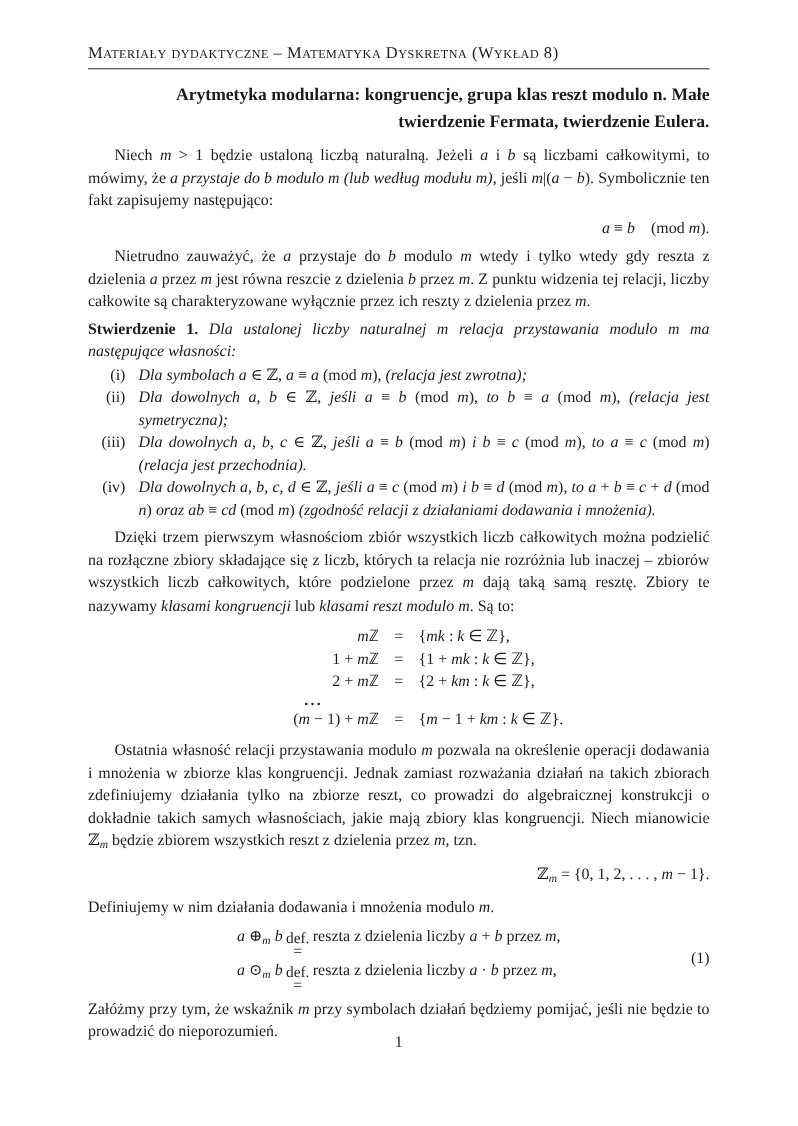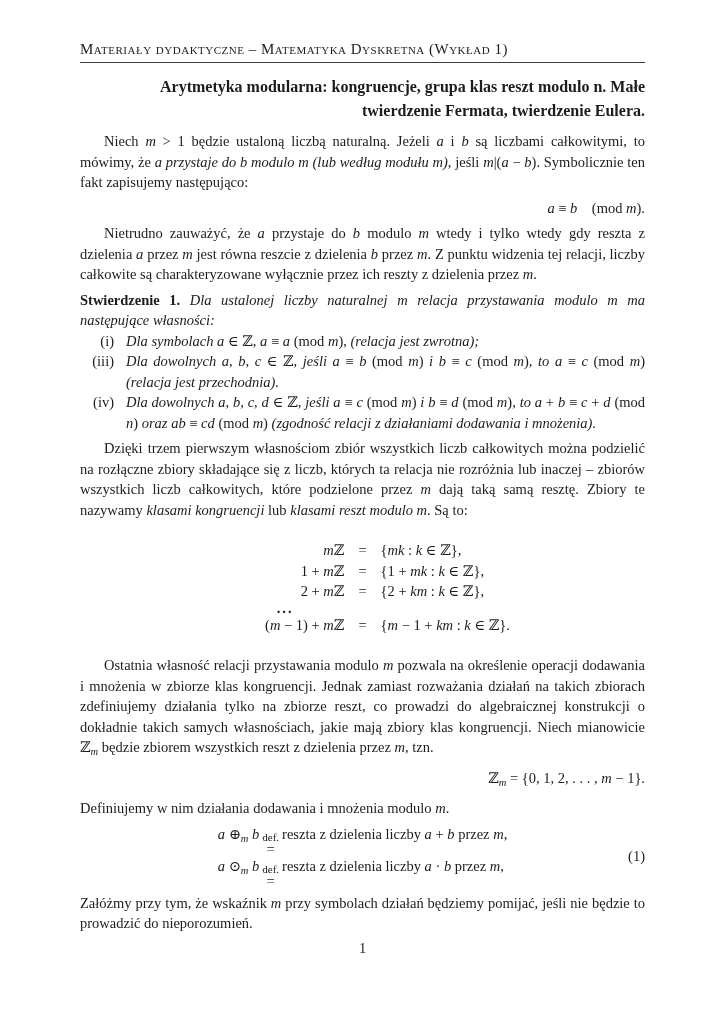--- a/index.html
+++ b/index.html
@@ -28,65 +28,69 @@
   .display-eq{text-align:right;text-indent:0;margin:5px 0;}
   
   .prop{margin-top:5px;text-indent:0;}
   .prop-label{font-weight:bold;}
   
   .items{margin:0;}
   .item{display:flex;}
   .item-marker{flex:0 0 46px;text-align:right;padding-right:12px;box-sizing:border-box;}
   .item-text{flex:1;text-align:justify;}
   
-  .eqalign{margin:20px 0;}
+  .eqalign{margin:8px 0;font-family:Liberation Serif, serif;}
   .eqrow{display:grid;grid-template-columns:1fr auto 1fr;}
   .eqrow .lhs{text-align:right;}
   .eqrow .eqs{padding:0 14px;}
   .eqrow .rhs{text-align:left;}
   .eqdots{display:grid;grid-template-columns:1fr auto 1fr;line-height:13px;font-weight:bold;letter-spacing:2px;}
   .eqdots span{text-align:right;padding-right:46px;}
   
   .eqnum-block{position:relative;text-align:center;text-indent:0;margin:5px 0;}
   .eqnum-rows{display:inline-block;text-align:left;line-height:21.5px;}
   .eq-number{position:absolute;right:0;top:50%;transform:translateY(-50%);}
   
   .seg-i{font-style:italic;}
   .seg-isub{font-style:italic;font-size:10.5px;vertical-align:-3px;}
   .defeq{display:inline-flex;flex-direction:column;align-items:center;vertical-align:-2px;line-height:1;margin:0 3px;}
-  .defeq-top{font-size:11px;line-height:9px;margin-bottom:1px;}
+  .defeq-top{font-size:14px;line-height:9px;margin-bottom:1px;}
   .defeq-bot{font-size:14.5px;line-height:13px;}
   
   .page-number{position:absolute;left:0;right:0;top:938px;text-align:center;text-indent:0;}
 </style>
 </head>
 <body>
 
 <div class="page">
 
   <div class="running-header">
-    <span>Materiały dydaktyczne – Matematyka Dyskretna (Wykład 1)</span>
+    <span>Materiały dydaktyczne – Matematyka Dyskretna (Wykład 8)</span>
   </div>
 
   <div class="title">Arytmetyka modularna: kongruencje, grupa klas reszt modulo n. Małe twierdzenie Fermata, twierdzenie Eulera.</div>
 
   <p class="sp-before">Niech <span class="seg-i">m</span> &gt; 1 będzie ustaloną liczbą naturalną. Jeżeli <span class="seg-i">a</span> i <span class="seg-i">b</span> są liczbami całkowitymi, to mówimy, że <span class="seg-i">a przystaje do b modulo m (lub według modułu m)</span>, jeśli <span class="seg-i">m</span>|(<span class="seg-i">a</span> − <span class="seg-i">b</span>). Symbolicznie ten fakt zapisujemy następująco:</p>
 
   <div class="display-eq"><span class="seg-i">a</span> ≡ <span class="seg-i">b</span>  (mod <span class="seg-i">m</span>).</div>
 
   <p>Nietrudno zauważyć, że <span class="seg-i">a</span> przystaje do <span class="seg-i">b</span> modulo <span class="seg-i">m</span> wtedy i tylko wtedy gdy reszta z dzielenia <span class="seg-i">a</span> przez <span class="seg-i">m</span> jest równa reszcie z dzielenia <span class="seg-i">b</span> przez <span class="seg-i">m</span>. Z punktu widzenia tej relacji, liczby całkowite są charakteryzowane wyłącznie przez ich reszty z dzielenia przez <span class="seg-i">m</span>.</p>
 
   <div class="prop">
     <span class="prop-label">Stwierdzenie 1.</span><span><span class="seg-i"> Dla ustalonej liczby naturalnej m relacja przystawania modulo m ma następujące własności:</span></span>
   </div>
 
   <div class="items">
     <div class="item">
       <span class="item-marker">(i)</span>
       <span class="item-text"><span class="seg-i">Dla symbolach a </span>∈ ℤ, <span class="seg-i">a</span> ≡ <span class="seg-i">a</span> (mod <span class="seg-i">m</span>), <span class="seg-i">(relacja jest zwrotna);</span></span>
+    </div>
+    <div class="item">
+      <span class="item-marker">(ii)</span>
+      <span class="item-text"><span class="seg-i">Dla dowolnych a, b </span>∈ ℤ, <span class="seg-i">jeśli a </span>≡ <span class="seg-i">b</span> (mod <span class="seg-i">m</span>), <span class="seg-i">to b </span>≡ <span class="seg-i">a</span> (mod <span class="seg-i">m</span>), <span class="seg-i">(relacja jest symetryczna);</span></span>
     </div>
     <div class="item">
       <span class="item-marker">(iii)</span>
       <span class="item-text"><span class="seg-i">Dla dowolnych a, b, c </span>∈ ℤ, <span class="seg-i">jeśli a </span>≡ <span class="seg-i">b</span> (mod <span class="seg-i">m</span>) <span class="seg-i">i b </span>≡ <span class="seg-i">c</span> (mod <span class="seg-i">m</span>), <span class="seg-i">to a </span>≡ <span class="seg-i">c</span> (mod <span class="seg-i">m</span>) <span class="seg-i">(relacja jest przechodnia).</span></span>
     </div>
     <div class="item">
       <span class="item-marker">(iv)</span>
       <span class="item-text"><span class="seg-i">Dla dowolnych a, b, c, d </span>∈ ℤ, <span class="seg-i">jeśli a </span>≡ <span class="seg-i">c</span> (mod <span class="seg-i">m</span>) <span class="seg-i">i b </span>≡ <span class="seg-i">d</span> (mod <span class="seg-i">m</span>), <span class="seg-i">to a </span>+ <span class="seg-i">b</span> ≡ <span class="seg-i">c</span> + <span class="seg-i">d</span> (mod <span class="seg-i">n</span>) <span class="seg-i">oraz ab </span>≡ <span class="seg-i">cd</span> (mod <span class="seg-i">m</span>) <span class="seg-i">(zgodność relacji z działaniami dodawania i mnożenia).</span></span>
     </div>
   </div>

